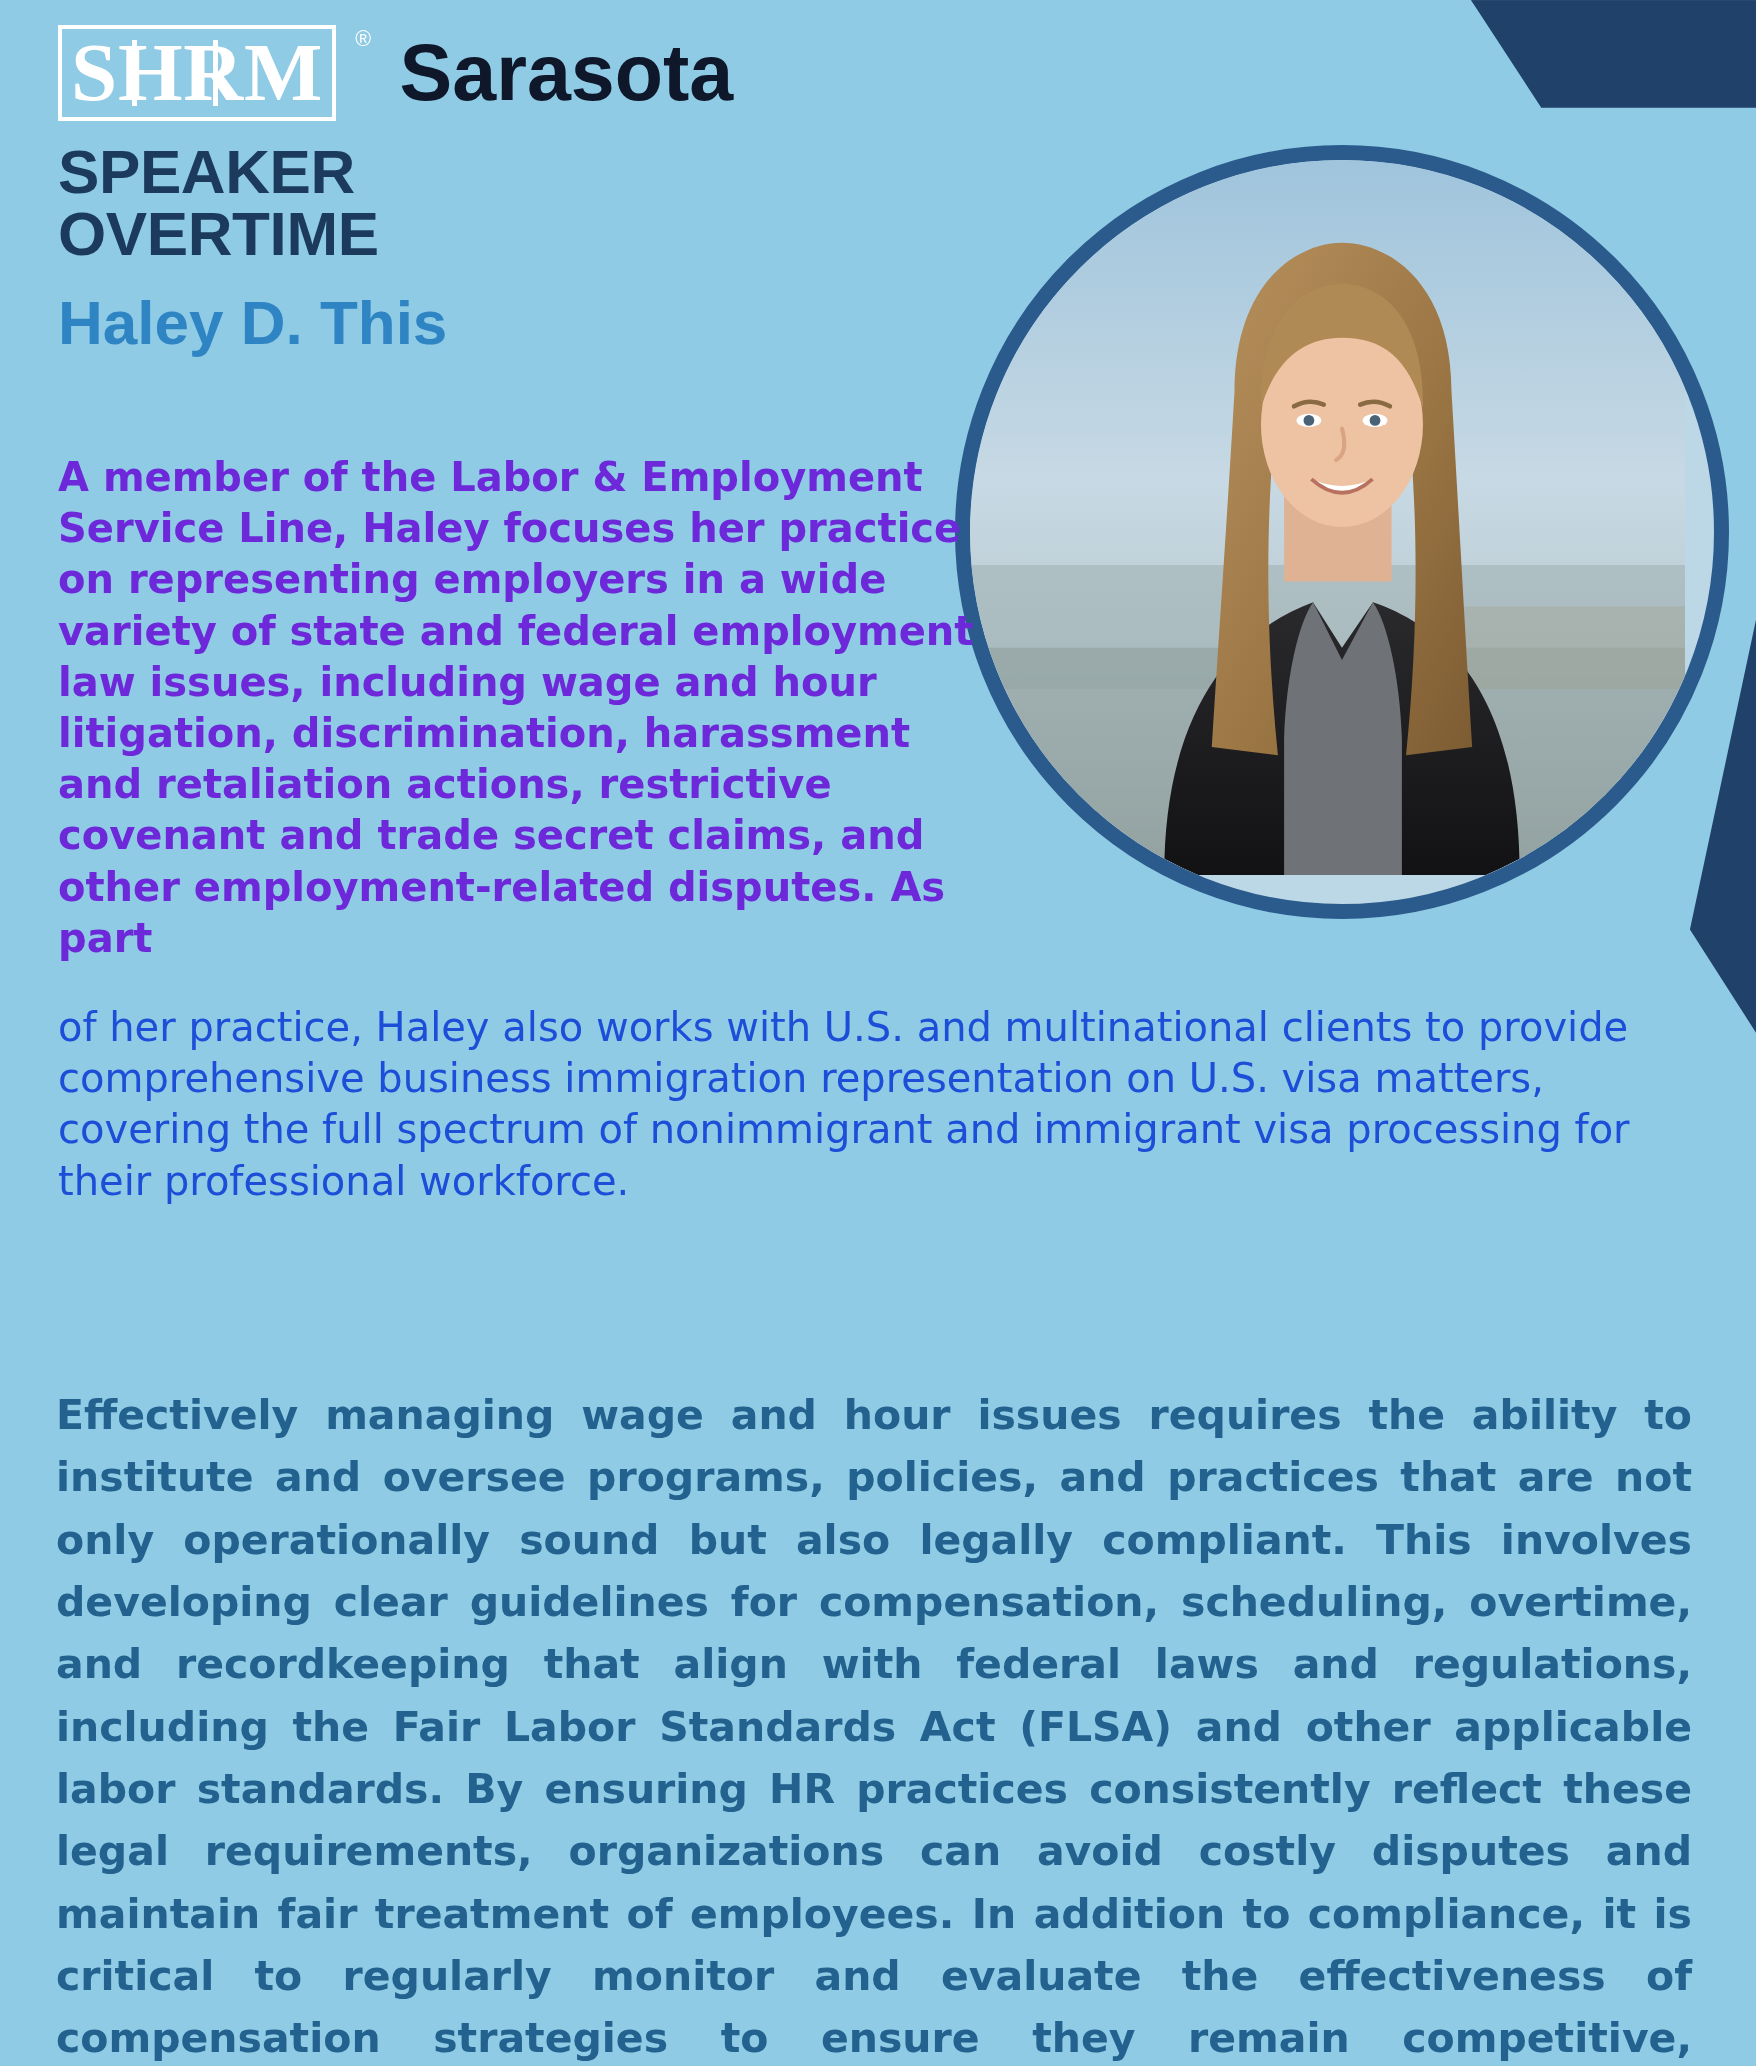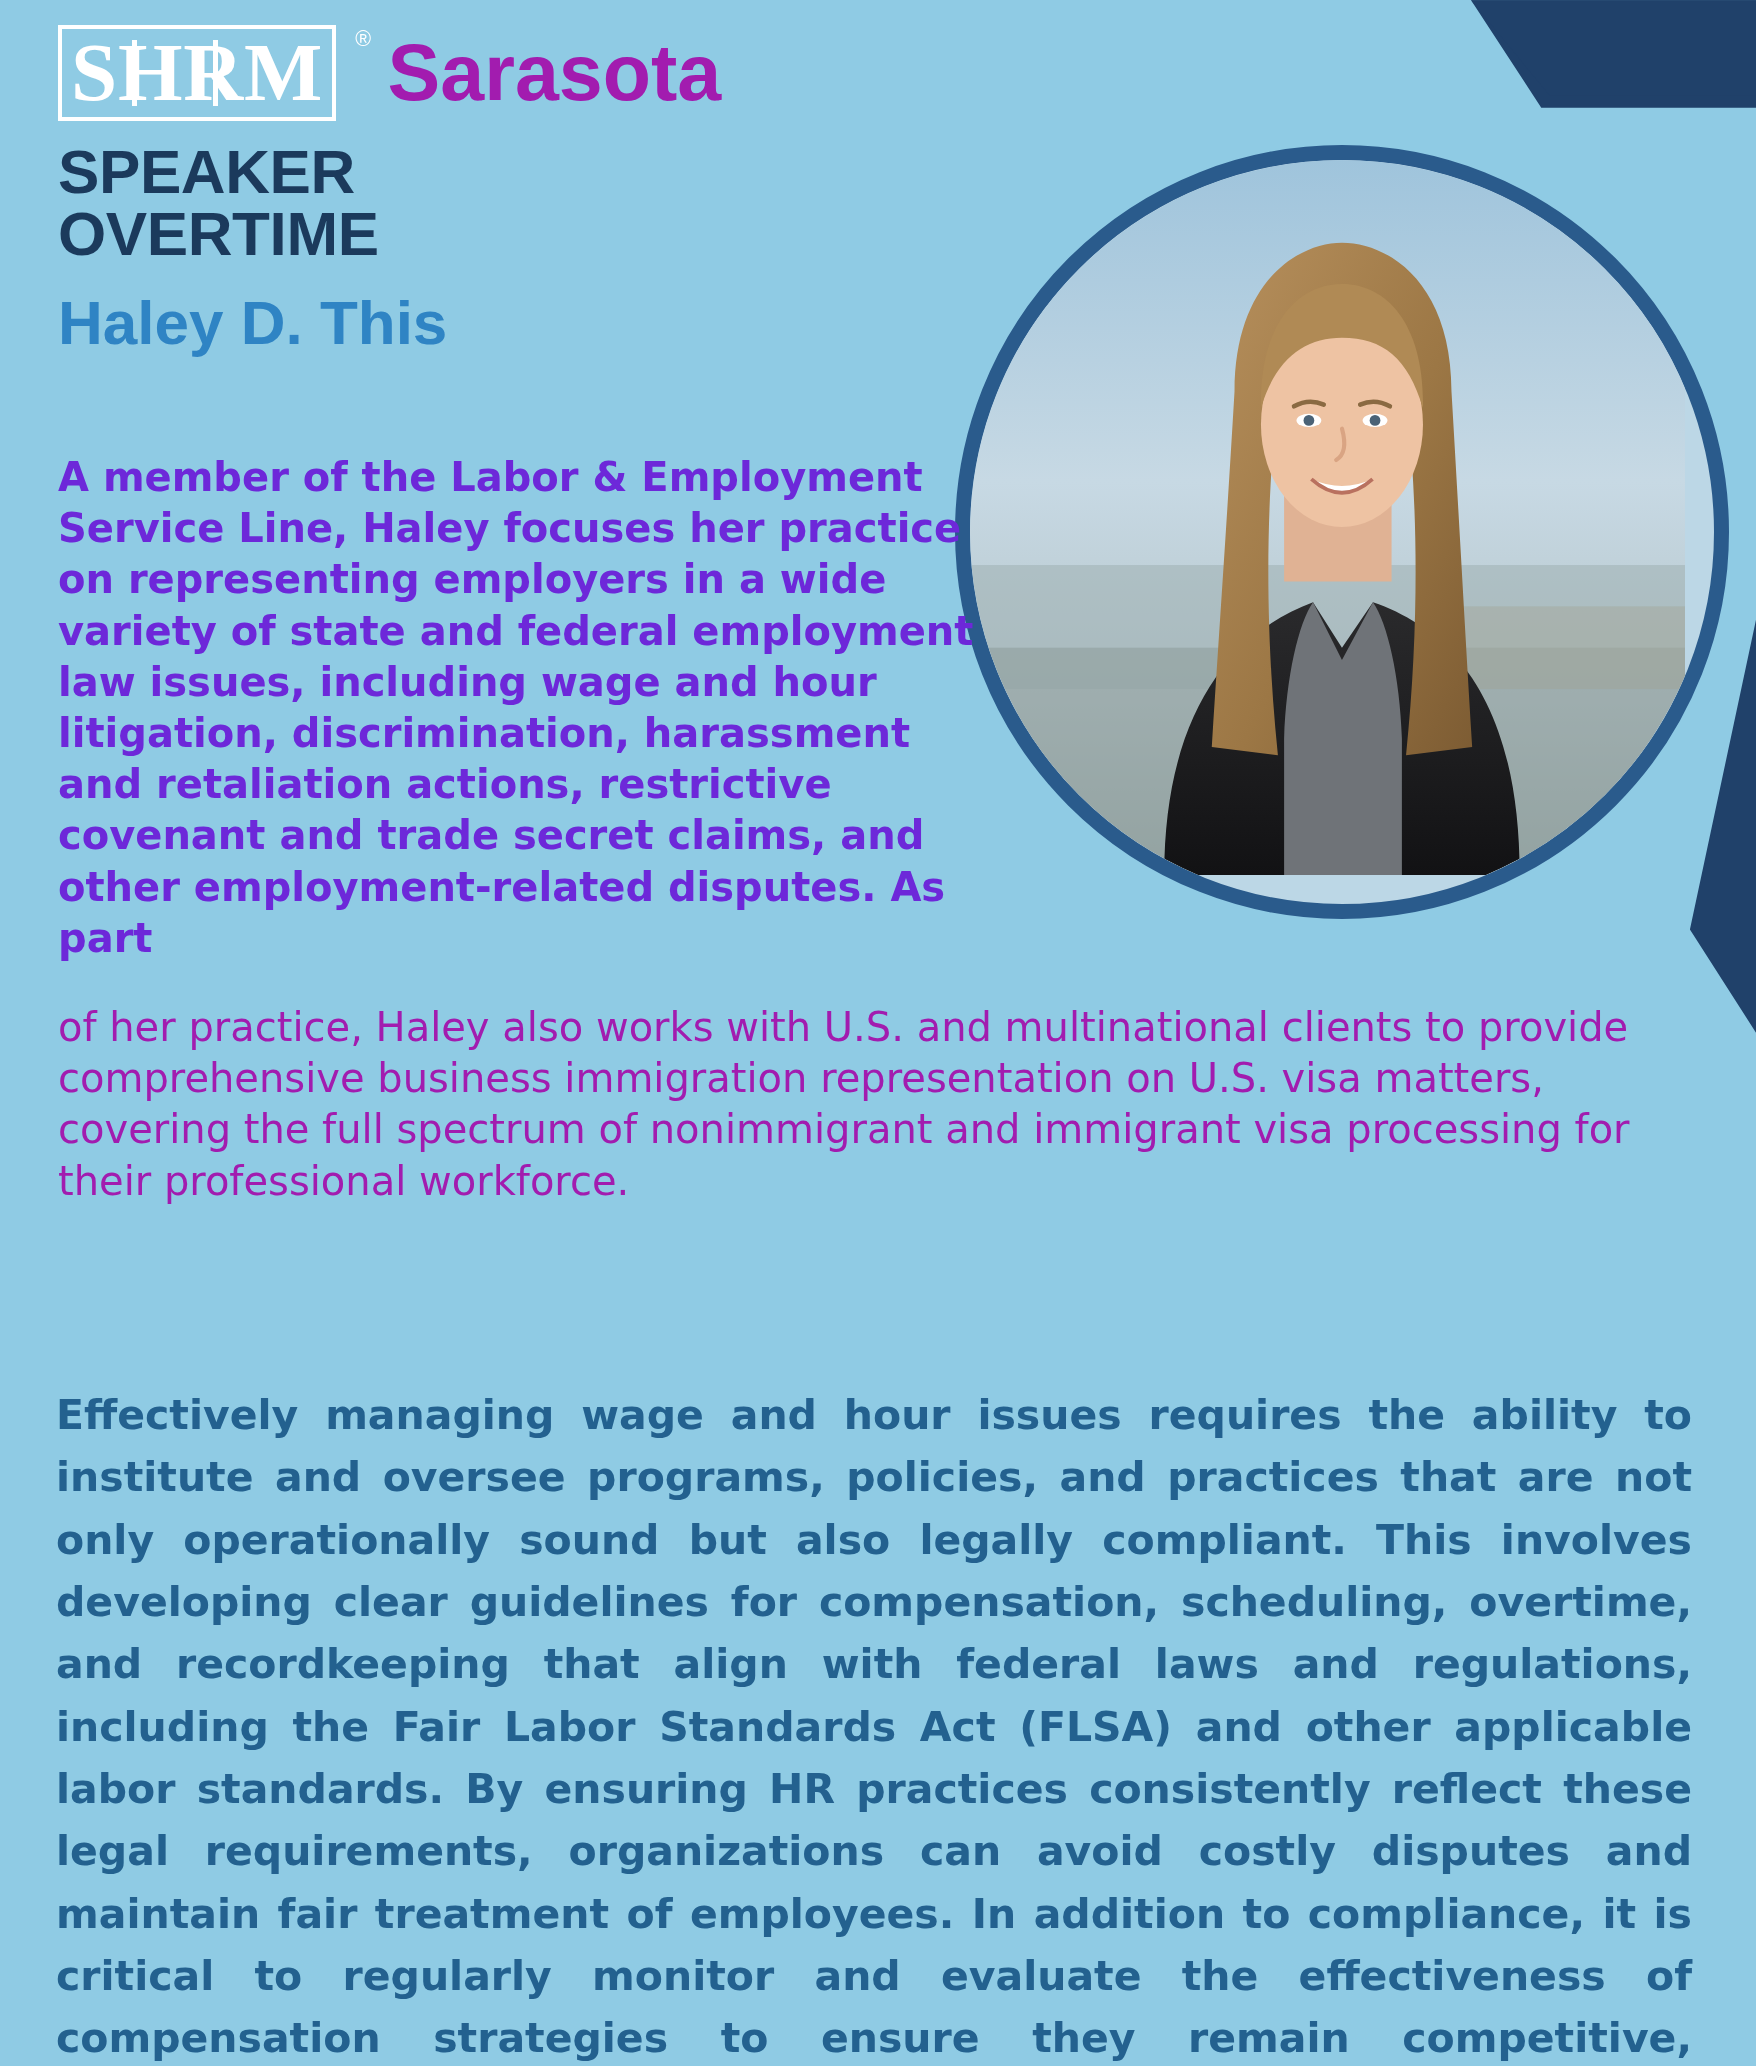--- a/index.html
+++ b/index.html
@@ -74,23 +74,23 @@
     font-size: 21.5px;
     font-family: "Liberation Sans", sans-serif;
     align-self: flex-start;
     margin-top: 1.7px;
     margin-left: 2.5px;
   }
   .chapter-name {
     font-family: "Liberation Sans", sans-serif;
     font-weight: 700;
     font-size: 79px;
-    color: #a21caf;
+    color: #0f172a;
     line-height: 1;
-    margin-left: 0;
+    margin-left: 12px;
   }
 
   .spotlight {
     font-family: "Liberation Sans", sans-serif;
     font-weight: 700;
     font-size: 62px;
     line-height: 1.0;
     color: #1b3a5c;
     margin-top: 20px;
     letter-spacing: -0.4px;
@@ -118,21 +118,21 @@
     font-weight: bold;
   }
   .bio-wide {
     position: absolute;
     left: 58px;
     top: 1002px;
     width: 1645px;
     font-family: "DejaVu Sans", sans-serif;
     font-size: 40px;
     line-height: 1.28;
-    color: #a21caf;
+    color: #1d4ed8;
   }
 
   
   .portrait {
     position: absolute;
     right: 27px;
     top: 145px;
     width: 744px;
     height: 744px;
     border-radius: 50%;

